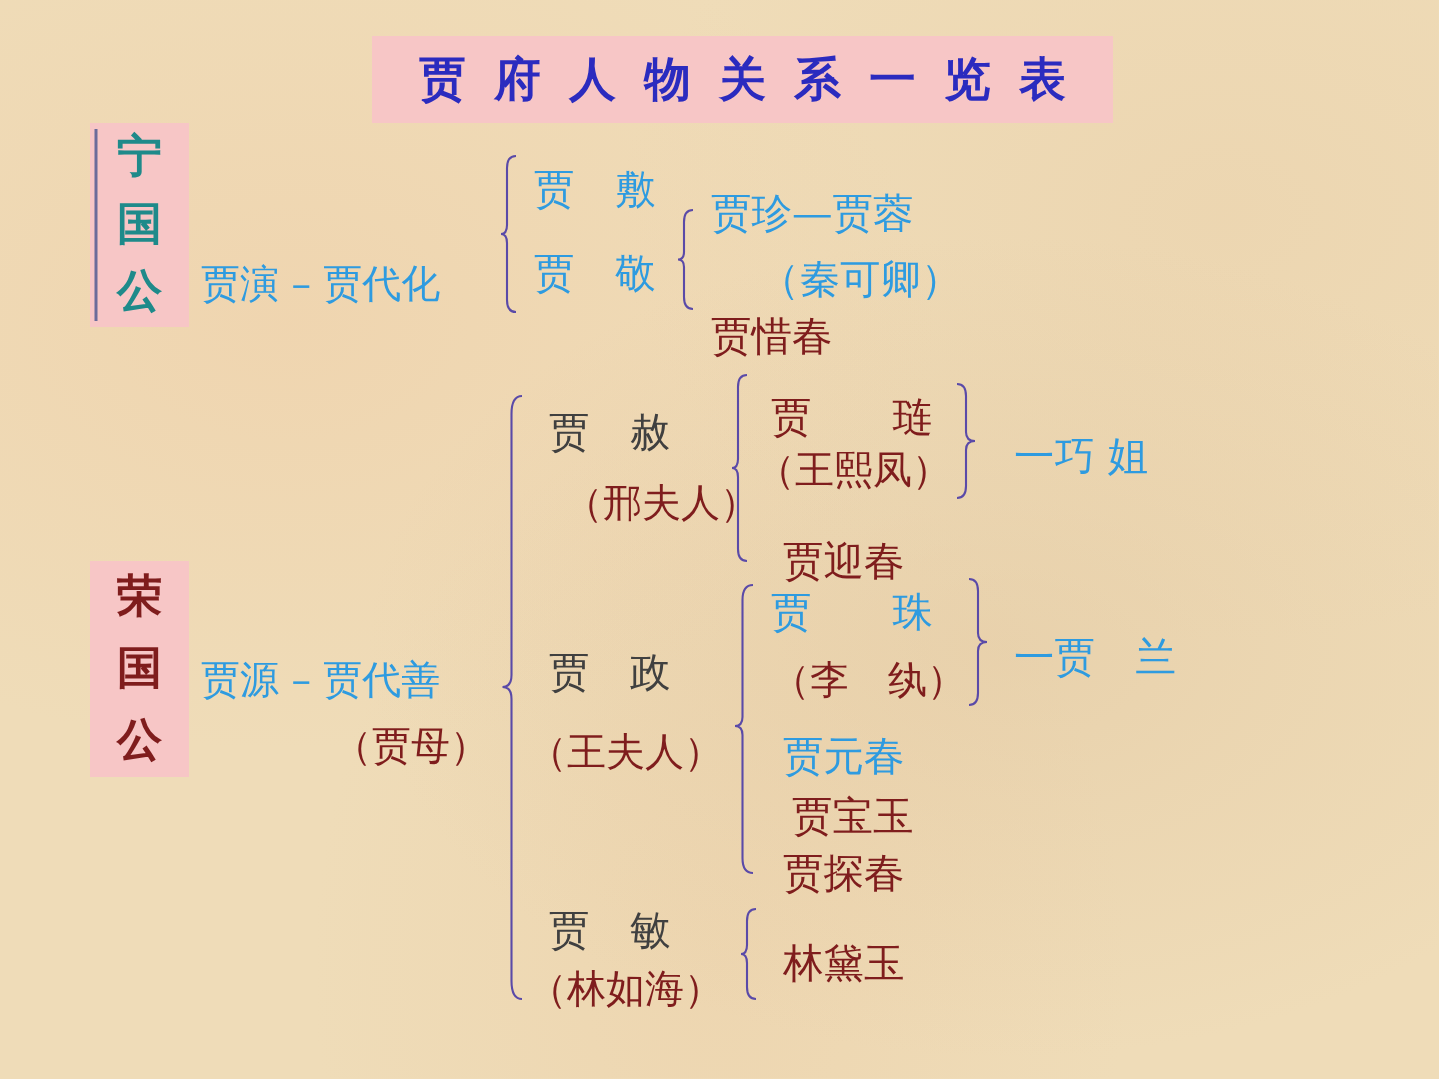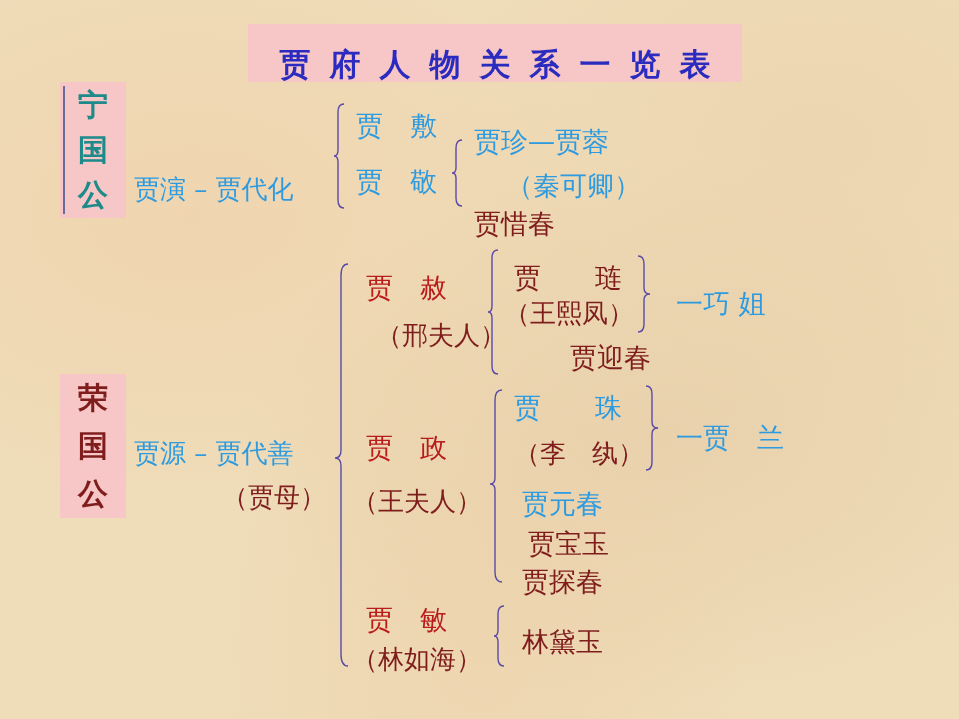--- a/index.html
+++ b/index.html
@@ -12,33 +12,33 @@
       radial-gradient(ellipse at 85% 20%, rgba(230,200,160,0.3), transparent 35%),
       #efdcb8;
     font-family: "DejaVu Serif", "Liberation Serif", serif;
   }
   .abs { position:absolute; white-space:nowrap; }
   .title-box {
     position:absolute; left:248px; top:24px; width:494px; height:58px;
     background:#f7c6c6;
   }
   .title-text {
-    position:absolute; left:0; top:12px; width:100%; height:100%;
+    position:absolute; left:0; top:0; width:100%; height:100%;
     display:flex; align-items:center; justify-content:center;
     font-family: "DejaVu Sans", sans-serif; font-weight:bold;
     font-size:31px; letter-spacing:19px; color:#2b2bbf;
     padding-left:19px; box-sizing:border-box;text-align:right;
   }
   .side-box {
     position:absolute; background:#f7c6c6; width:66px;
     display:flex; flex-direction:column; align-items:center; justify-content:space-around;
     font-family: "DejaVu Sans", sans-serif; font-weight:bold; font-size:30px;
   }
   .side-char { display:block; line-height:1; }
-  .blue { color:#b91c1c; }
+  .blue { color:#404040; }
   .lblue { color:#2e9be0; }
   .red { color:#7f1d1d; }
   .teal { color:#1e8a8a; }
   .f26 { font-size:26px; }
   .f28 { font-size:27px; }
   svg.br { position:absolute; overflow:visible; }
   svg.br path { fill:none; stroke:#5a4aa8; stroke-width:1.4; }
 </style>
 </head>
 <body>
@@ -83,21 +83,21 @@
 </svg>
 
 <div class="abs blue f28" style="left:366px; top:270px;">贾　赦</div>
 <div class="abs red f26" style="left:352px; top:318px;margin-left:24px;">（邢夫人）</div>
 
 <svg class="br" style="left:488px; top:248px;" width="12" height="128">
   <path d="M10,2 Q4,2 4,10 L4,58 Q4,64 0,64 Q4,64 4,70 L4,118 Q4,126 10,126"></path>
 </svg>
 <div class="abs red f28" style="left:514px; top:260px;">贾　　琏</div>
 <div class="abs red f26" style="left:504px; top:296px;">（王熙凤）</div>
-<div class="abs red f28" style="left:522px; top:340px;margin-left:48px;">贾迎春</div>
+<div class="abs red f28" style="left:522px; top:356px;">贾迎春</div>
 
 <svg class="br" style="left:638px; top:254px;" width="12" height="80">
   <path d="M0,2 Q6,2 6,10 L6,34 Q6,40 12,40 Q6,40 6,46 L6,70 Q6,78 0,78"></path>
 </svg>
 <div class="abs lblue f28" style="left:676px; top:286px;">一巧 姐</div>
 
 <div class="abs blue f28" style="left:366px; top:430px;">贾　政</div>
 <div class="abs red f26" style="left:352px; top:484px;">（王夫人）</div>
 
 <svg class="br" style="left:490px; top:388px;" width="14" height="196">

